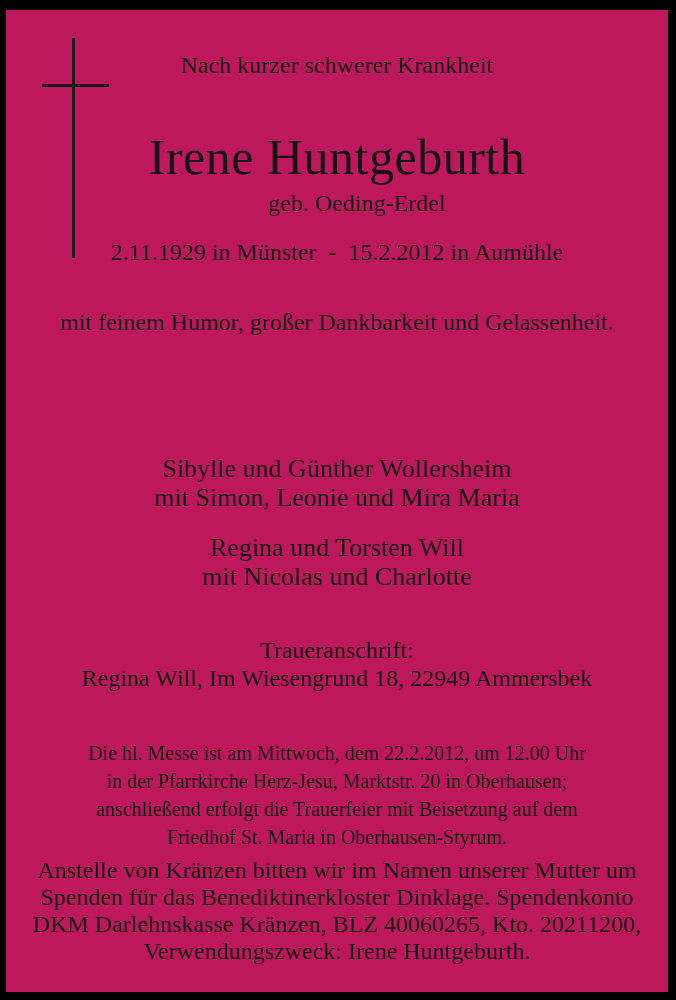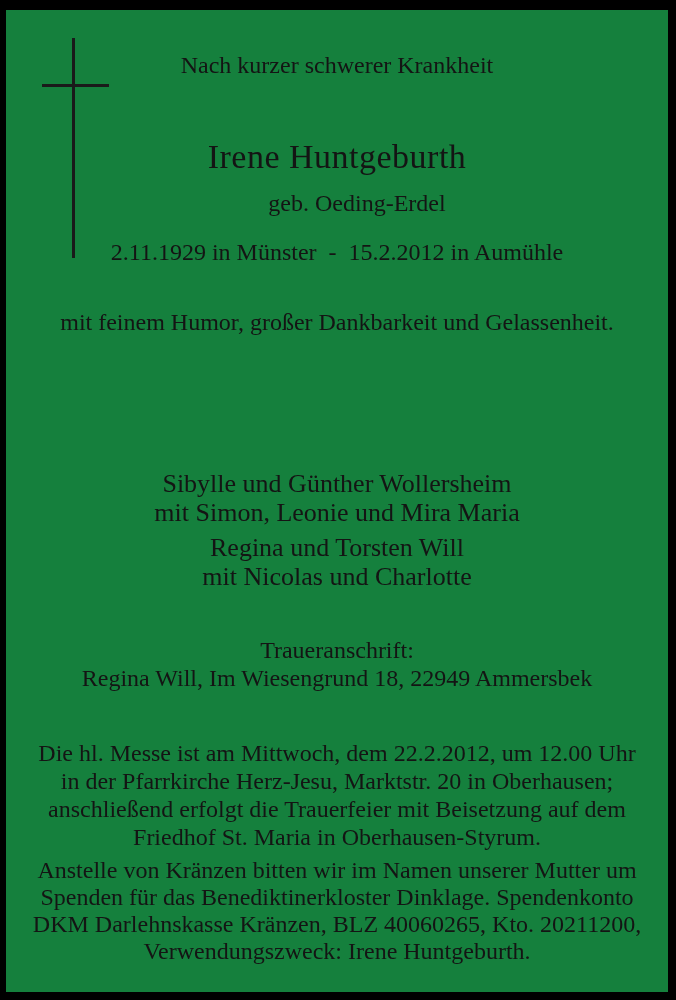--- a/index.html
+++ b/index.html
@@ -12,38 +12,38 @@
   }
   .frame {
     position: relative;
     width: 676px; height: 1000px;
     background: #000;
   }
   .page {
     position: absolute;
     left: 6px; top: 10px;
     width: 662px; height: 982px;
-    background: #15803d;
+    background: #be185d;
     color: #141414;
   }
   .tblock {
     position: absolute;
     left: 0; right: 0;
     text-align: center;
     color: #141414;
   }
   .intro-line     { font-size: 24px; line-height: 28px; }
-  .name           { font-size: 34px; line-height: 56px; letter-spacing: 0.5px; }
+  .name           { font-size: 50px; line-height: 56px; letter-spacing: 0.5px; }
   .maiden         { font-size: 24px; line-height: 28px; padding-left: 40px; }
   .dates          { font-size: 24px; line-height: 28px; white-space: pre; }
   .tribute-line   { font-size: 24px; line-height: 29px; }
   .mourner-names  { font-size: 26px; line-height: 29px; }
   .mourner-child  { font-size: 26px; line-height: 29px; }
   .addr-line      { font-size: 24px; line-height: 28px; }
-  .service-line   { font-size: 24px; line-height: 28px; }
+  .service-line   { font-size: 20px; line-height: 28px; }
   .donation-line  { font-size: 24px; line-height: 27px; }
 
   
   .cross { position: absolute; left: 0; top: 0; width: 120px; height: 260px; }
   .cross .beam-v {
     position: absolute; left: 66px; top: 28px;
     width: 3px; height: 220px; background: #1a1a1a;
   }
   .cross .beam-h {
     position: absolute; left: 36px; top: 74px;
@@ -67,21 +67,21 @@
 
     <div class="tblock maiden" style="top:179px">geb. Oeding-Erdel</div>
 
     <div class="tblock dates" style="top:228px">2.11.1929 in Münster  -  15.2.2012 in Aumühle</div>
 
     <div class="tblock" style="top:298px">
       <div class="tribute-line">mit feinem Humor, großer Dankbarkeit und Gelassenheit.</div>
     </div>
 
 
-    <div class="tblock" style="top:459px">
+    <div class="tblock" style="top:444px">
       <div class="mourner-names">Sibylle und Günther Wollersheim</div>
       <div class="mourner-child">mit Simon, Leonie und Mira Maria</div>
     </div>
 
     <div class="tblock" style="top:523px">
       <div class="mourner-names">Regina und Torsten Will</div>
       <div class="mourner-child">mit Nicolas und Charlotte</div>
     </div>
 
     <div class="tblock" style="top:626px">

